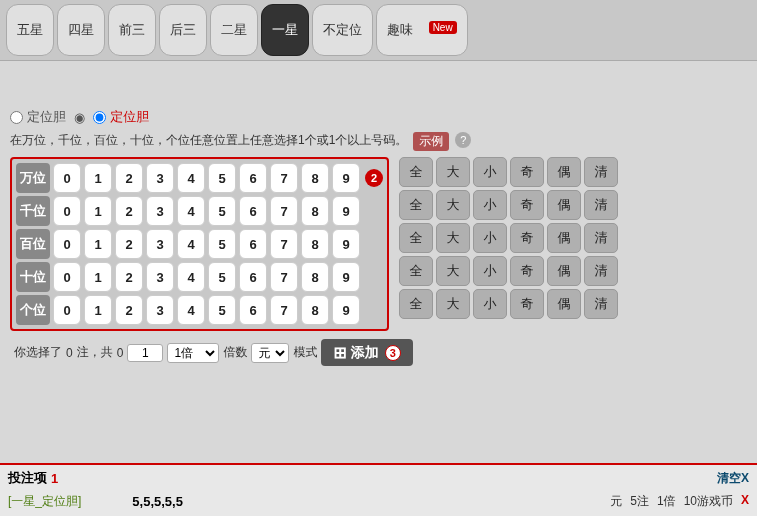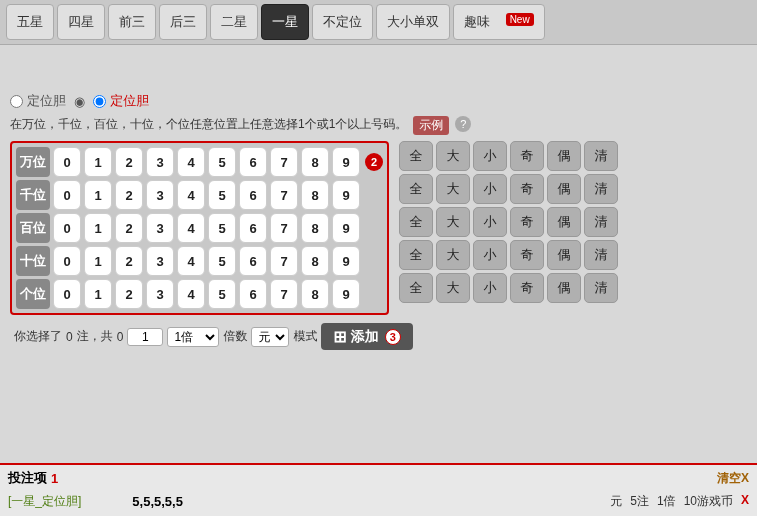--- a/index.html
+++ b/index.html
@@ -21,22 +21,22 @@
     
     .tab-bar {
       display: flex;
       align-items: center;
       background: #c8c8c8;
       padding: 4px 6px;
       gap: 3px;
       border-bottom: 1px solid #aaa;
     }
     .tab-btn {
-      padding: 8px 10px;
-      border-radius: 4px;
+      padding: 16px 10px;
+      border-radius: 12px;
       border: 1px solid #aaa;
       background: #e0e0e0;
       cursor: pointer;
       font-size: 13px;
       color: #333;
       min-width: 42px;
       text-align: center;
     }
     .tab-btn.active {
       background: #333;
@@ -236,21 +236,21 @@
     }
     .ticket-header {
       display: flex;
       justify-content: space-between;
       align-items: center;
       font-size: 13px;
       font-weight: bold;
       margin-bottom: 4px;
     }
     .clear-btn {
-      color: #a16207;
+      color: #0c4a6e;
       cursor: pointer;
       font-size: 12px;
     }
     .ticket-row {
       display: flex;
       align-items: center;
       font-size: 12px;
       gap: 8px;
       padding: 2px 0;
     }
@@ -296,21 +296,20 @@
 <div class="main-container">
 
   <div class="tab-bar">
     <button class="tab-btn">五星</button>
     <button class="tab-btn">四星</button>
     <button class="tab-btn">前三</button>
     <button class="tab-btn">后三</button>
     <button class="tab-btn">二星</button>
     <button class="tab-btn active">一星</button>
     <button class="tab-btn">不定位</button>
-    <button class="tab-btn">大小单双</button>
     <button class="tab-btn">
       <span>趣味</span>
       <span class="badge-red">New</span>
     </button>
   </div>
 
   <div class="content-area">
 
     <div class="radio-row">
       <label style="display:flex;align-items:center;gap:2px;">

